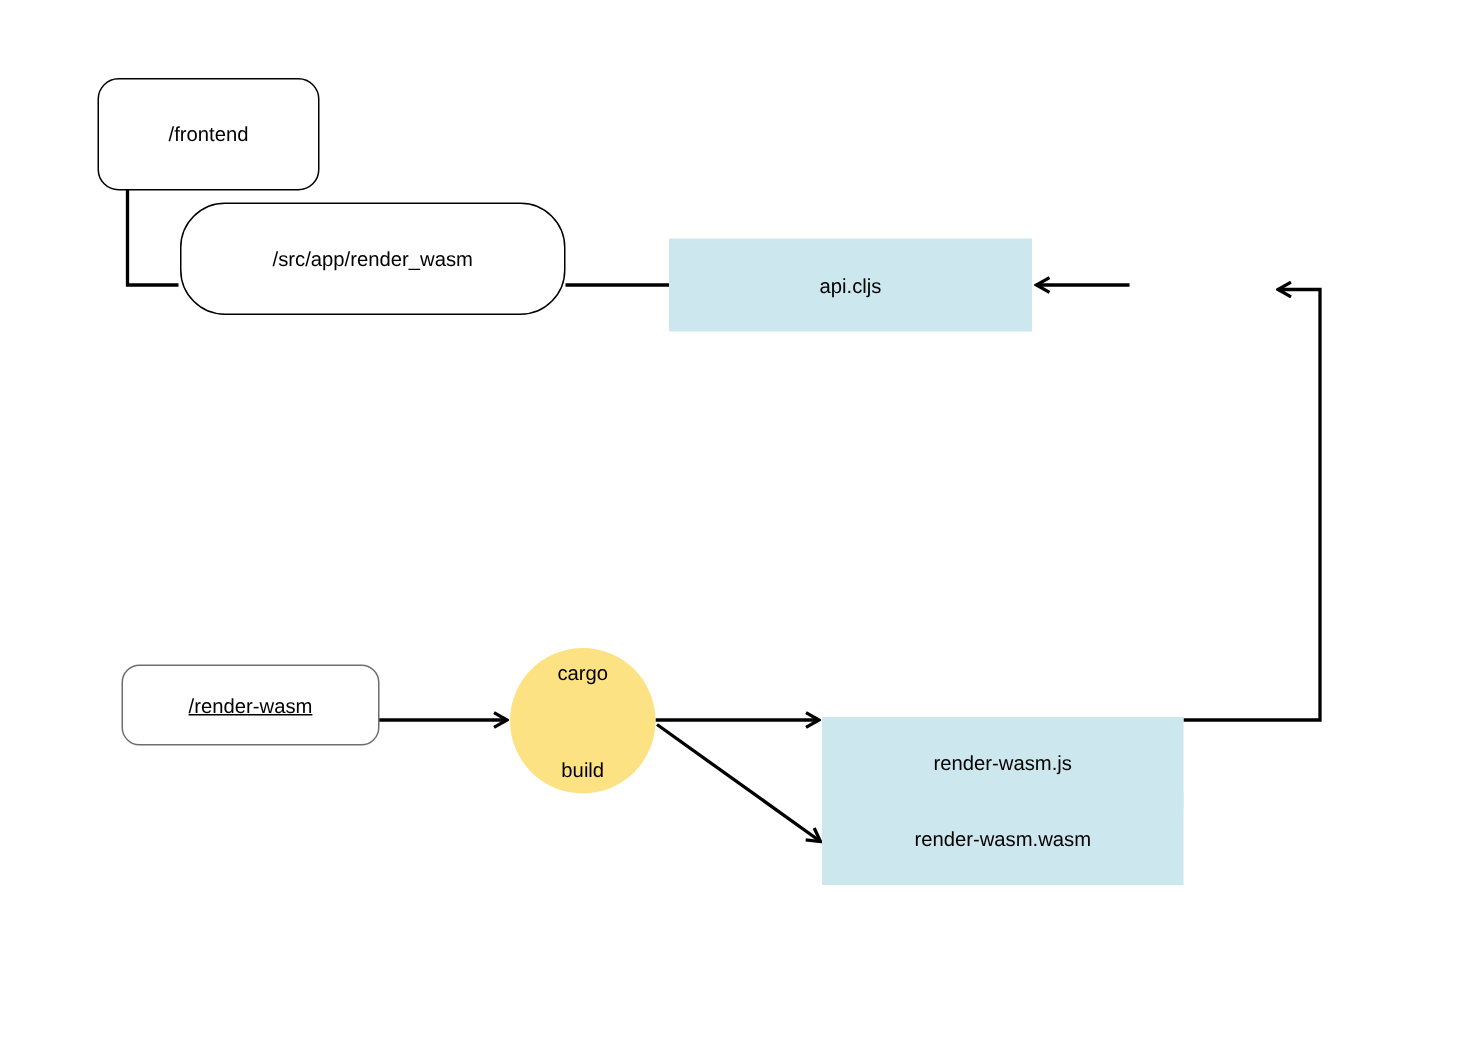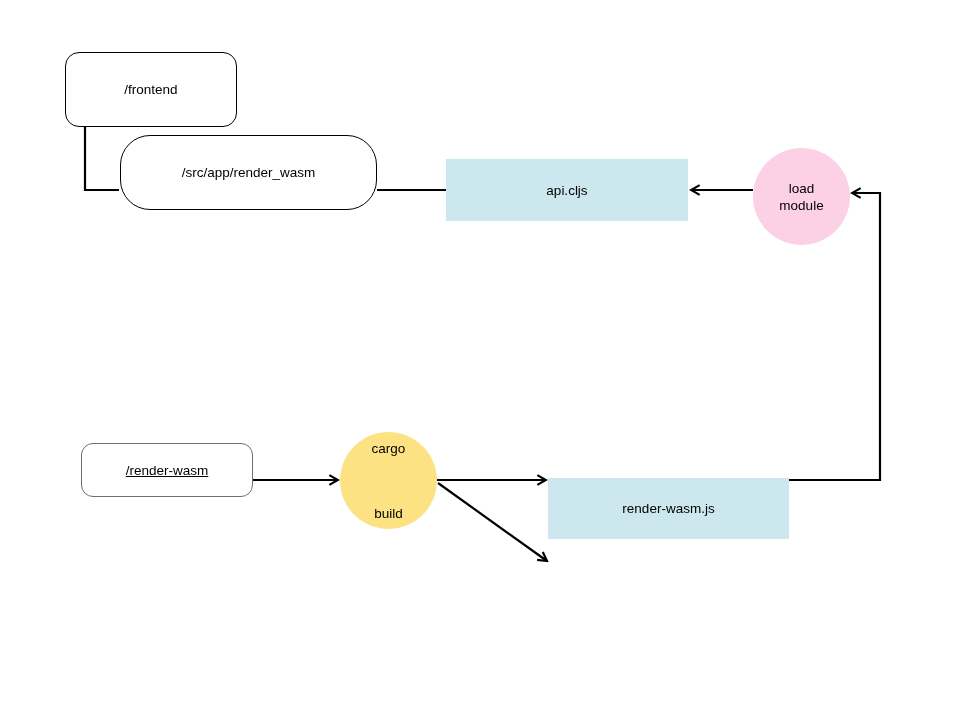--- a/index.html
+++ b/index.html
@@ -37,21 +37,21 @@
   .file-box {
     background: var(--file_box, #cde7ee);
   }
   .circle {
     border-radius: 50%;
   }
   .circle.pink { background: var(--process_pink, #fcd1e5); }
   .circle.yellow { background: var(--process_yellow, #fde284); }
 
   
-  #n-frontend        { left: 65px;  top: 52px;  width: 172px; height: 75px; border-radius: 14px; }
+  #n-frontend        { left: 65px;  top: 52px;  width: 148px; height: 75px; border-radius: 14px; }
   #n-src             { left: 120px; top: 135px; width: 257px; height: 75px; border-radius: 30px; }
   #n-api             { left: 446px; top: 159px; width: 242px; height: 62px; }
   #n-load            { left: 753px; top: 148px; width: 97px;  height: 97px; }
   #n-renderdir       { left: 81px;  top: 443px; width: 172px; height: 54px; border-radius: 12px; text-decoration: underline; }
   #n-cargo           { left: 340px; top: 432px; width: 97px;  height: 97px; gap: 48px; }
   #n-js              { left: 548px; top: 449px; width: 241px; height: 61px; margin-top: 29px; }
   #n-wasm            { left: 548px; top: 528px; width: 241px; height: 62px; }
 
   svg.edges {
     position: absolute;
@@ -104,32 +104,31 @@
   </div>
 
   <div class="node rounded-box" id="n-src">
     <span>/src/app/render_wasm</span>
   </div>
 
   <div class="node file-box" id="n-api">
     <span>api.cljs</span>
   </div>
 
-  <div class="node circle pink" id="n-load">
-    <span>load</span>
-    <span>module</span>
-  </div>
 
   <div class="node rounded-box gray" id="n-renderdir">
     <span>/render-wasm</span>
   </div>
 
   <div class="node circle yellow" id="n-cargo">
     <span>cargo</span>
     <span>build</span>
   </div>
 
   <div class="node file-box" id="n-js">
     <span>render-wasm.js</span>
   </div>
 
+  <div class="node file-box" id="n-wasm">
+    <span>render-wasm.wasm</span>
+  </div>
 
 </div>
 
 </body></html>

